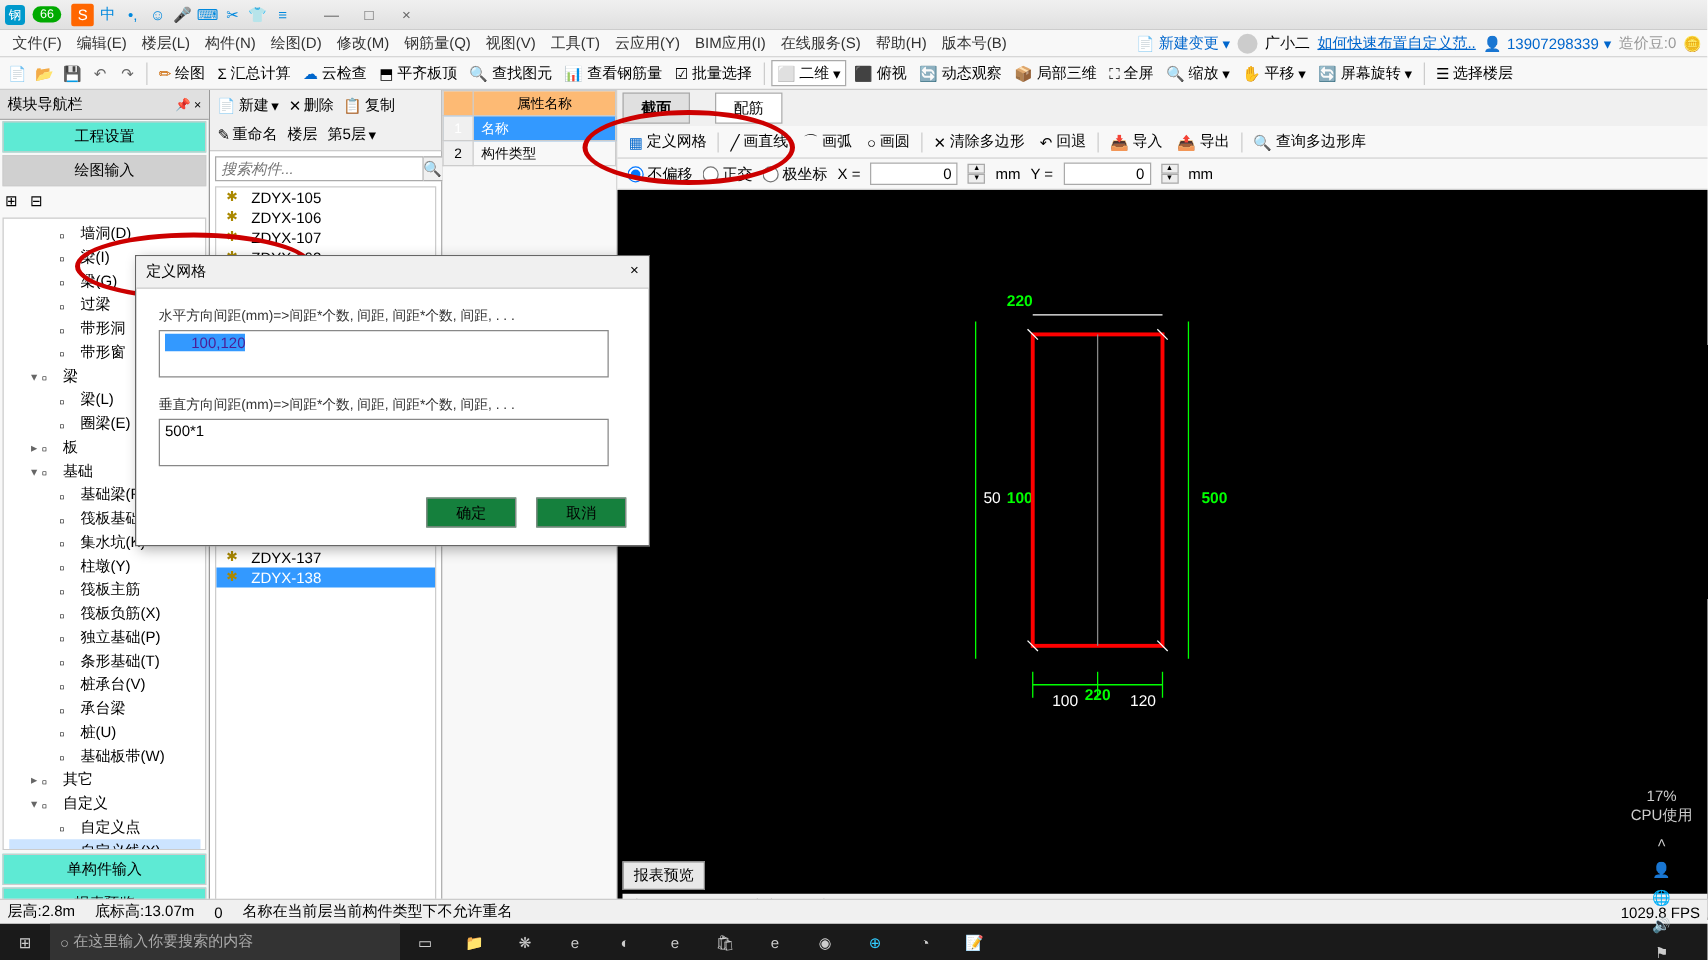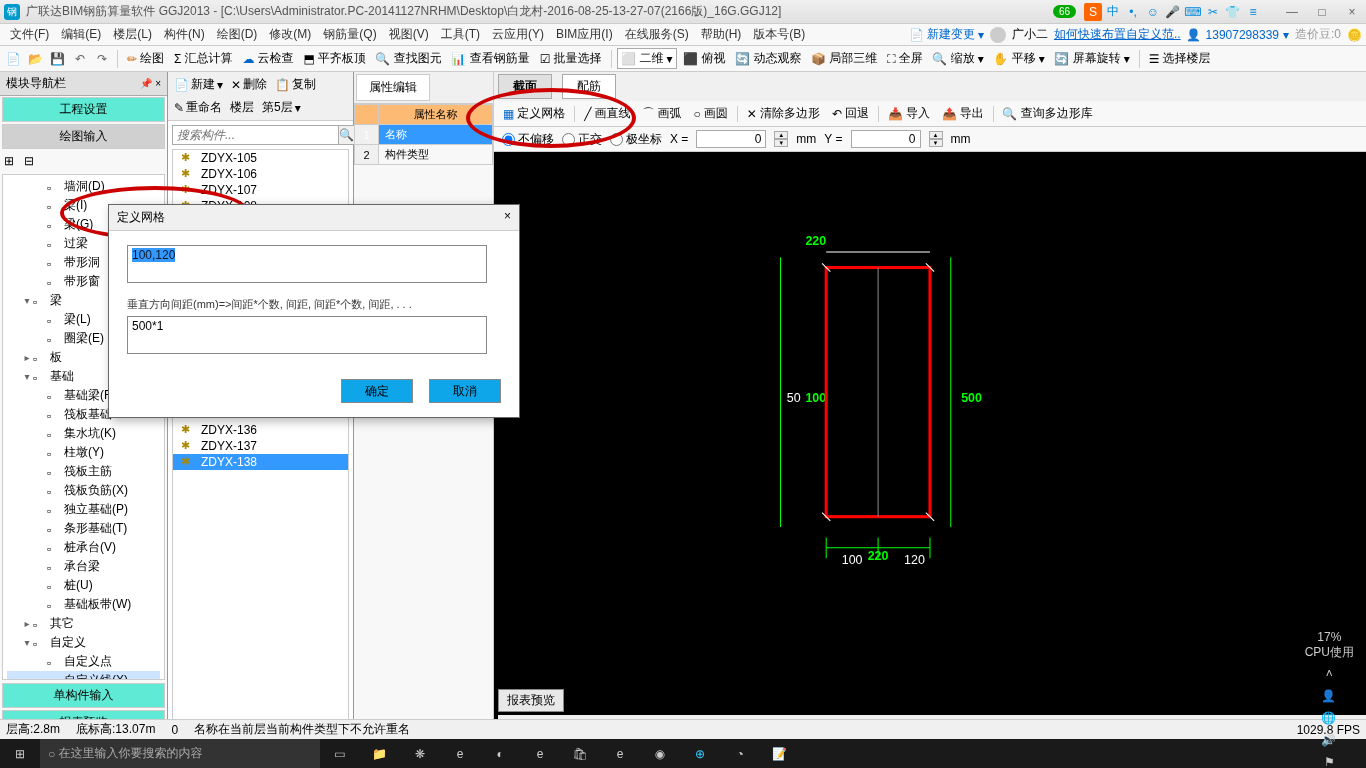--- a/index.html
+++ b/index.html
@@ -62,21 +62,21 @@
 .center-panel { flex: 1; display: flex; flex-direction: column; }
 .prop-header { display: flex; background: #f0f0f0; border-bottom: 1px solid #ccc; }
 .prop-tab { padding: 4px 12px; border: 1px solid #ccc; background: #fff; margin: 2px; cursor: pointer; }
 .prop-table { border-collapse: collapse; }
 .prop-table th, .prop-table td { border: 1px solid #ccc; padding: 2px 6px; font-size: 11px; }
 .prop-table .row-num { background: #f0f0f0; width: 24px; text-align: center; }
 .prop-table .hdr { background: #fdba74; text-align: center; }
 .prop-table .sel-row { background: #3399ff; color: #fff; }
 
 .section-edit-header { background: #e8e8e8; padding: 3px 8px; font-size: 11px; color: #666; border-bottom: 1px solid #ccc; }
-.section-tabs { display: flex; background: #f0f0f0; padding: 2px 4px; gap: 10px; }
+.section-tabs { display: flex; background: #f0f0f0; padding: 2px 4px; gap: 20px; }
 .section-tab { padding: 3px 14px; border: 1px solid #aaa; background: #fff; cursor: pointer; }
 .section-tab.active { background: #e0e0e0; font-weight: bold; }
 .section-toolbar { display: flex; align-items: center; padding: 3px 6px; gap: 6px; background: #f8f8f8; border-bottom: 1px solid #ccc; flex-wrap: wrap; }
 .section-toolbar .st-btn { display: flex; align-items: center; gap: 3px; cursor: pointer; padding: 1px 3px; }
 .section-toolbar .sep { width: 1px; height: 16px; background: #ccc; }
 .coord-bar { display: flex; align-items: center; padding: 3px 8px; gap: 8px; background: #f8f8f8; border-bottom: 1px solid #ccc; }
 .coord-bar label { display: flex; align-items: center; gap: 3px; }
 .coord-bar input[type=radio] { margin: 0; }
 .coord-bar input[type=text] { width: 70px; border: 1px solid #aaa; text-align: right; padding: 1px 4px; }
 .coord-bar .spin { width: 14px; display: flex; flex-direction: column; }
@@ -98,34 +98,33 @@
 .taskbar .tray { margin-left: auto; display: flex; align-items: center; gap: 8px; color: #ccc; padding-right: 10px; font-size: 10px; flex-direction: column; }
 .taskbar .time-block { text-align: center; line-height: 1.2; }
 
 .annot-ellipse { position: absolute; border: 4px solid #c00; border-radius: 50%; pointer-events: none; }
 
 .dialog { position: absolute; background: #fff; border: 1px solid #666; box-shadow: 3px 3px 10px rgba(0,0,0,.3); }
 .dialog .dlg-title { background: #f0f0f0; padding: 4px 8px; display: flex; justify-content: space-between; border-bottom: 1px solid #ccc; }
 .dialog .dlg-body { padding: 14px 18px; }
 .dialog .dlg-label { margin-bottom: 4px; color: #333; font-size: 11px; }
 .dialog textarea { width: 360px; height: 38px; border: 1px solid #888; padding: 2px 4px; font-family: inherit; resize: none; }
-.dialog .sel-text { background: #3399ff; color: #0f172a; }
+.dialog .sel-text { background: #3399ff; color: #4c1d95; padding-left: 21px; }
 .dialog .dlg-btns { display: flex; justify-content: flex-end; gap: 16px; padding: 8px 18px 14px; }
-.dialog .dlg-btns button { width: 72px; height: 24px; background: #0ea5e9; border: 1px solid #888; cursor: pointer; }
+.dialog .dlg-btns button { width: 72px; height: 24px; background: #15803d; border: 1px solid #888; cursor: pointer; }
 
 .ico-green { color: #008800; }
 .ico-blue { color: #0066cc; }
 .ico-orange { color: #cc6600; }
 </style>
 </head>
 <body>
 
 <div class="titlebar">
   <div class="app-icon">钢</div>
-  <div class="title-text">广联达BIM钢筋算量软件 GGJ2013 - [C:\Users\Administrator.PC-20141127NRHM\Desktop\白龙村-2016-08-25-13-27-07(2166版)_16G.GGJ12]</div>
   <div class="badge">66</div>
   <div class="ime-bar">
     <span class="ime-item ime-s">S</span>
     <span class="ime-item">中</span>
     <span class="ime-item">•,</span>
     <span class="ime-item">☺</span>
     <span class="ime-item">🎤</span>
     <span class="ime-item">⌨</span>
     <span class="ime-item">✂</span>
     <span class="ime-item">👕</span>
@@ -517,23 +516,20 @@
           <span class="bullet"></span>
           <span>ZDYX-138</span>
         </div>
       </div>
   </div>
 
   <div class="center-panel">
 
     <div style="display:flex; height: 100%;">
       <div style="width:140px; border-right:1px solid #ccc; background:#f8f8f8;">
-        <div class="prop-header">
-            <div class="prop-tab">属性编辑</div>
-          </div>
         <table class="prop-table" style="width:100%;">
           <tbody>
               <tr>
                 <td class="row-num hdr"></td>
                 <td class="hdr">属性名称</td>
               </tr>
           <tr class="sel-row">
                 <td class="row-num">1</td>
                 <td>名称</td>
               </tr>
@@ -706,20 +702,21 @@
 
 <div class="annot-ellipse" style="left:466px; top:88px; width:170px; height:60px;"></div>
 <div class="annot-ellipse" style="left:60px; top:186px; width:190px; height:54px;"></div>
 
 <div class="dialog" style="left:108px; top:204px; width:412px;">
   <div class="dlg-title">
     <span>定义网格</span>
     <span>×</span>
   </div>
   <div class="dlg-body">
+    <div class="dlg-label">水平方向间距(mm)=&gt;间距*个数, 间距, 间距*个数, 间距, . . .</div>
     <div style="border:1px solid #888; width:360px; height:38px; padding:2px 4px;">
       <span class="sel-text">100,120</span>
     </div>
     <div style="height:14px;"></div>
     <div class="dlg-label">垂直方向间距(mm)=&gt;间距*个数, 间距, 间距*个数, 间距, . . .</div>
     <textarea style="">500*1</textarea>
   </div>
   <div class="dlg-btns">
     <button>确定</button>
     <button>取消</button>

